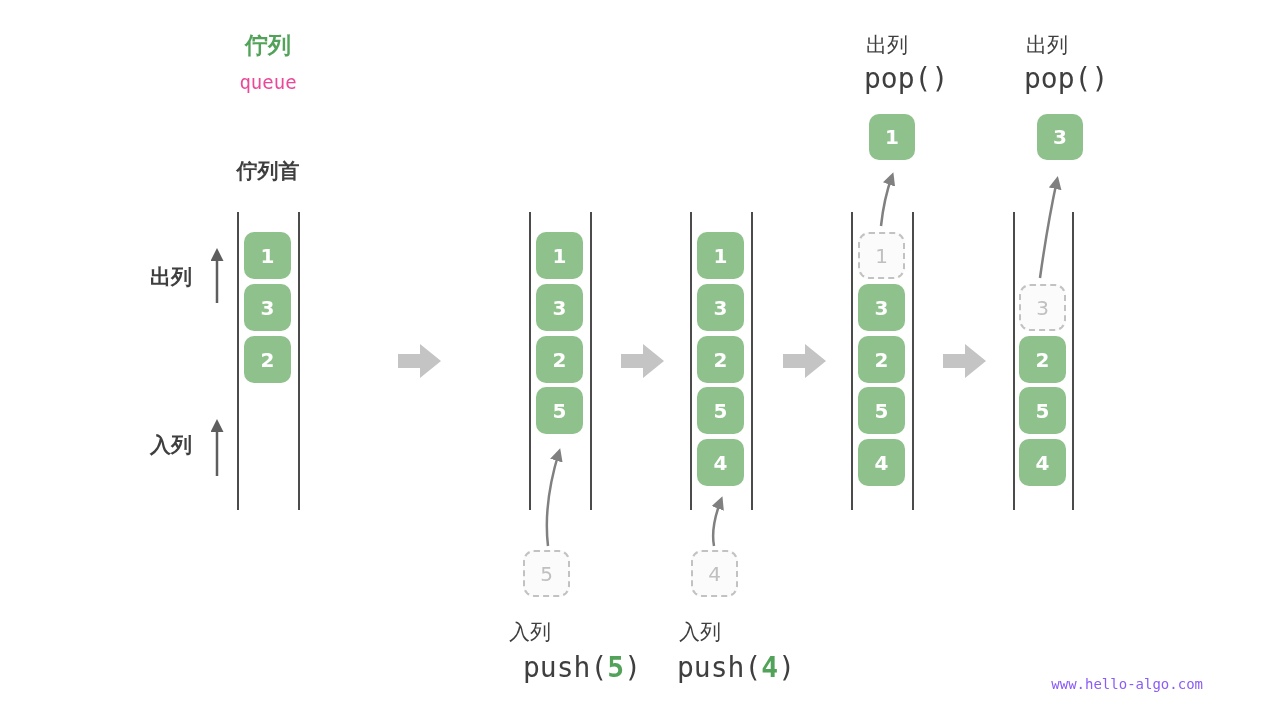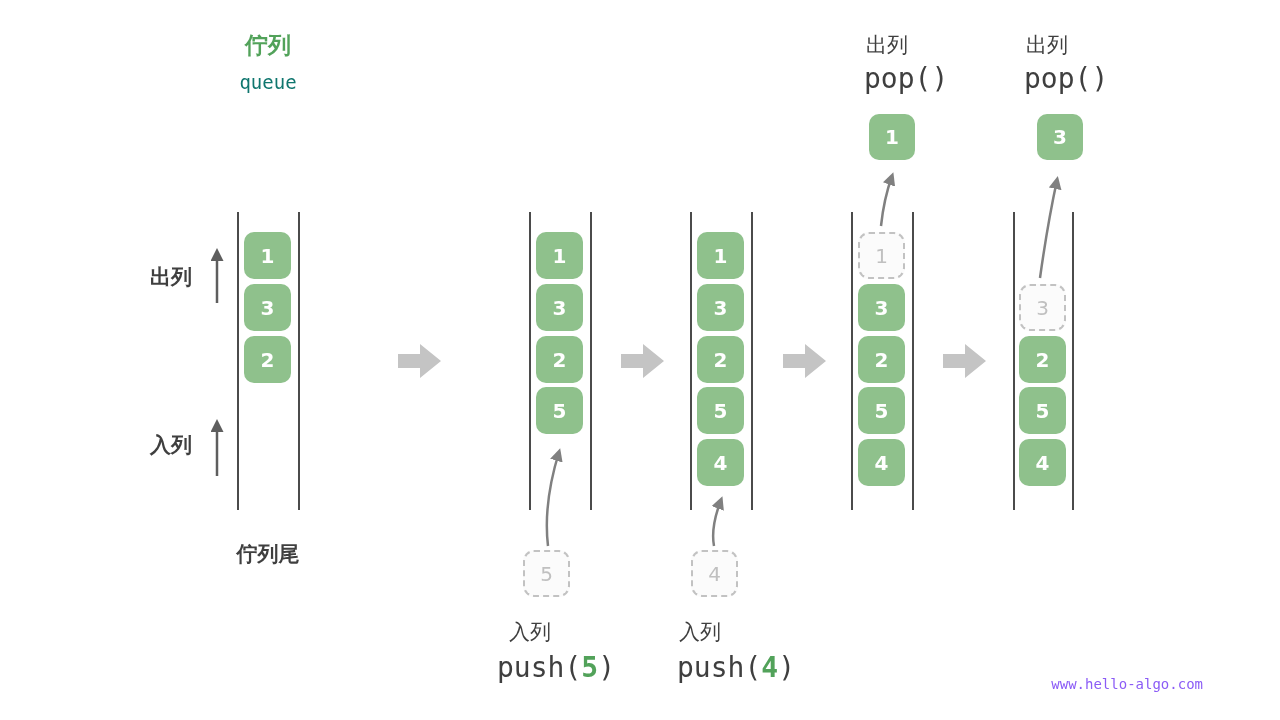--- a/index.html
+++ b/index.html
@@ -5,40 +5,40 @@
   html,body{margin:0;padding:0;background:#ffffff;}
   #canvas{position:relative;width:1237px;height:720px;background:#ffffff;overflow:hidden;
           font-family:"Liberation Sans",sans-serif;}
   .abs{position:absolute;}
   .zh{font-family:"Liberation Sans",sans-serif;color:#3F3F3F;font-size:21px;line-height:1.2;}
   .bold{font-weight:700;}
   .code{font-family:"DejaVu Sans Mono",monospace;font-size:28px;color:#3F3F3F;line-height:1.2;}
   .code .green{color:#52A25A;font-weight:700;}
   .center160{left:188px;width:160px;text-align:center;}
   .page-title{font-size:23px;font-weight:700;color:#52A25A;font-family:"Liberation Sans",sans-serif;}
-  .subtitle{font-family:"DejaVu Sans Mono",monospace;font-size:19px;color:#0f766e;}
+  .subtitle{font-family:"DejaVu Sans Mono",monospace;font-size:19px;color:#ec4899;}
   .vline{position:absolute;top:212px;height:298px;width:1.5px;background:#4B4B4B;}
   .cell{position:absolute;width:47px;height:47px;border-radius:10px;background:#8FC18C;color:#ffffff;
         font-family:"DejaVu Sans",sans-serif;font-size:20px;font-weight:700;
         display:flex;align-items:center;justify-content:center;}
   .ghost{background:#FBFBFB;border:2px dashed #C2C2C2;color:#C0C0C0;font-weight:400;
          width:43px;height:43px;border-radius:11px;}
   .popped{width:46px;height:46px;}
   .watermark{font-family:"DejaVu Sans Mono",monospace;font-size:14px;color:#8b5cf6;}
   svg{position:absolute;left:0;top:0;pointer-events:none;}
 </style>
 </head>
 <body>
 
 <div id="canvas">
 
   <div class="abs page-title center160" style="top:30px;">佇列</div>
   <div class="abs subtitle center160" style="top:71px;">queue</div>
 
-  <div class="abs zh bold center160" style="top:541px;">佇列尾</div>
+  <div class="abs zh bold center160" style="top:158px;">佇列首</div>
   <div class="abs zh bold" style="left:150px;top:264px;">出列</div>
   <div class="abs zh bold" style="left:150px;top:432px;">入列</div>
 
   <div class="vline" style="left:237px;"></div>
   <div class="vline" style="left:298px;"></div>
   <div class="vline" style="left:529px;"></div>
   <div class="vline" style="left:590px;"></div>
   <div class="vline" style="left:690px;"></div>
   <div class="vline" style="left:751px;"></div>
   <div class="vline" style="left:851px;"></div>
@@ -75,21 +75,21 @@
   <div class="cell" style="left:1019px;top:387px;">5</div>
   <div class="cell" style="left:1019px;top:439px;">4</div>
   <div class="cell popped" style="left:1037px;top:114px;">3</div>
 
   <div class="abs zh" style="left:866px;top:32px;">出列</div>
   <div class="abs code" style="left:864px;top:62px;">pop()</div>
   <div class="abs zh" style="left:1026px;top:32px;">出列</div>
   <div class="abs code" style="left:1024px;top:62px;">pop()</div>
 
   <div class="abs zh" style="left:509px;top:619px;">入列</div>
-  <div class="abs code" style="left:497px;top:651px;"><span>push(</span><span class="green">5</span><span>)</span></div>
+  <div class="abs code" style="left:523px;top:651px;"><span>push(</span><span class="green">5</span><span>)</span></div>
   <div class="abs zh" style="left:679px;top:619px;">入列</div>
   <div class="abs code" style="left:677px;top:651px;"><span>push(</span><span class="green">4</span><span>)</span></div>
 
   <div class="abs watermark" style="right:34px;top:676px;">www.hello-algo.com</div>
 
   <svg width="1280" height="720" viewBox="0 0 1280 720">
     <defs>
       <marker id="head-dark" markerUnits="userSpaceOnUse" markerWidth="13" markerHeight="13" refX="9" refY="6.5" orient="auto">
         <path d="M0,0 L13,6.5 L0,13 Z" fill="#5E5E5E"></path>
       </marker>

